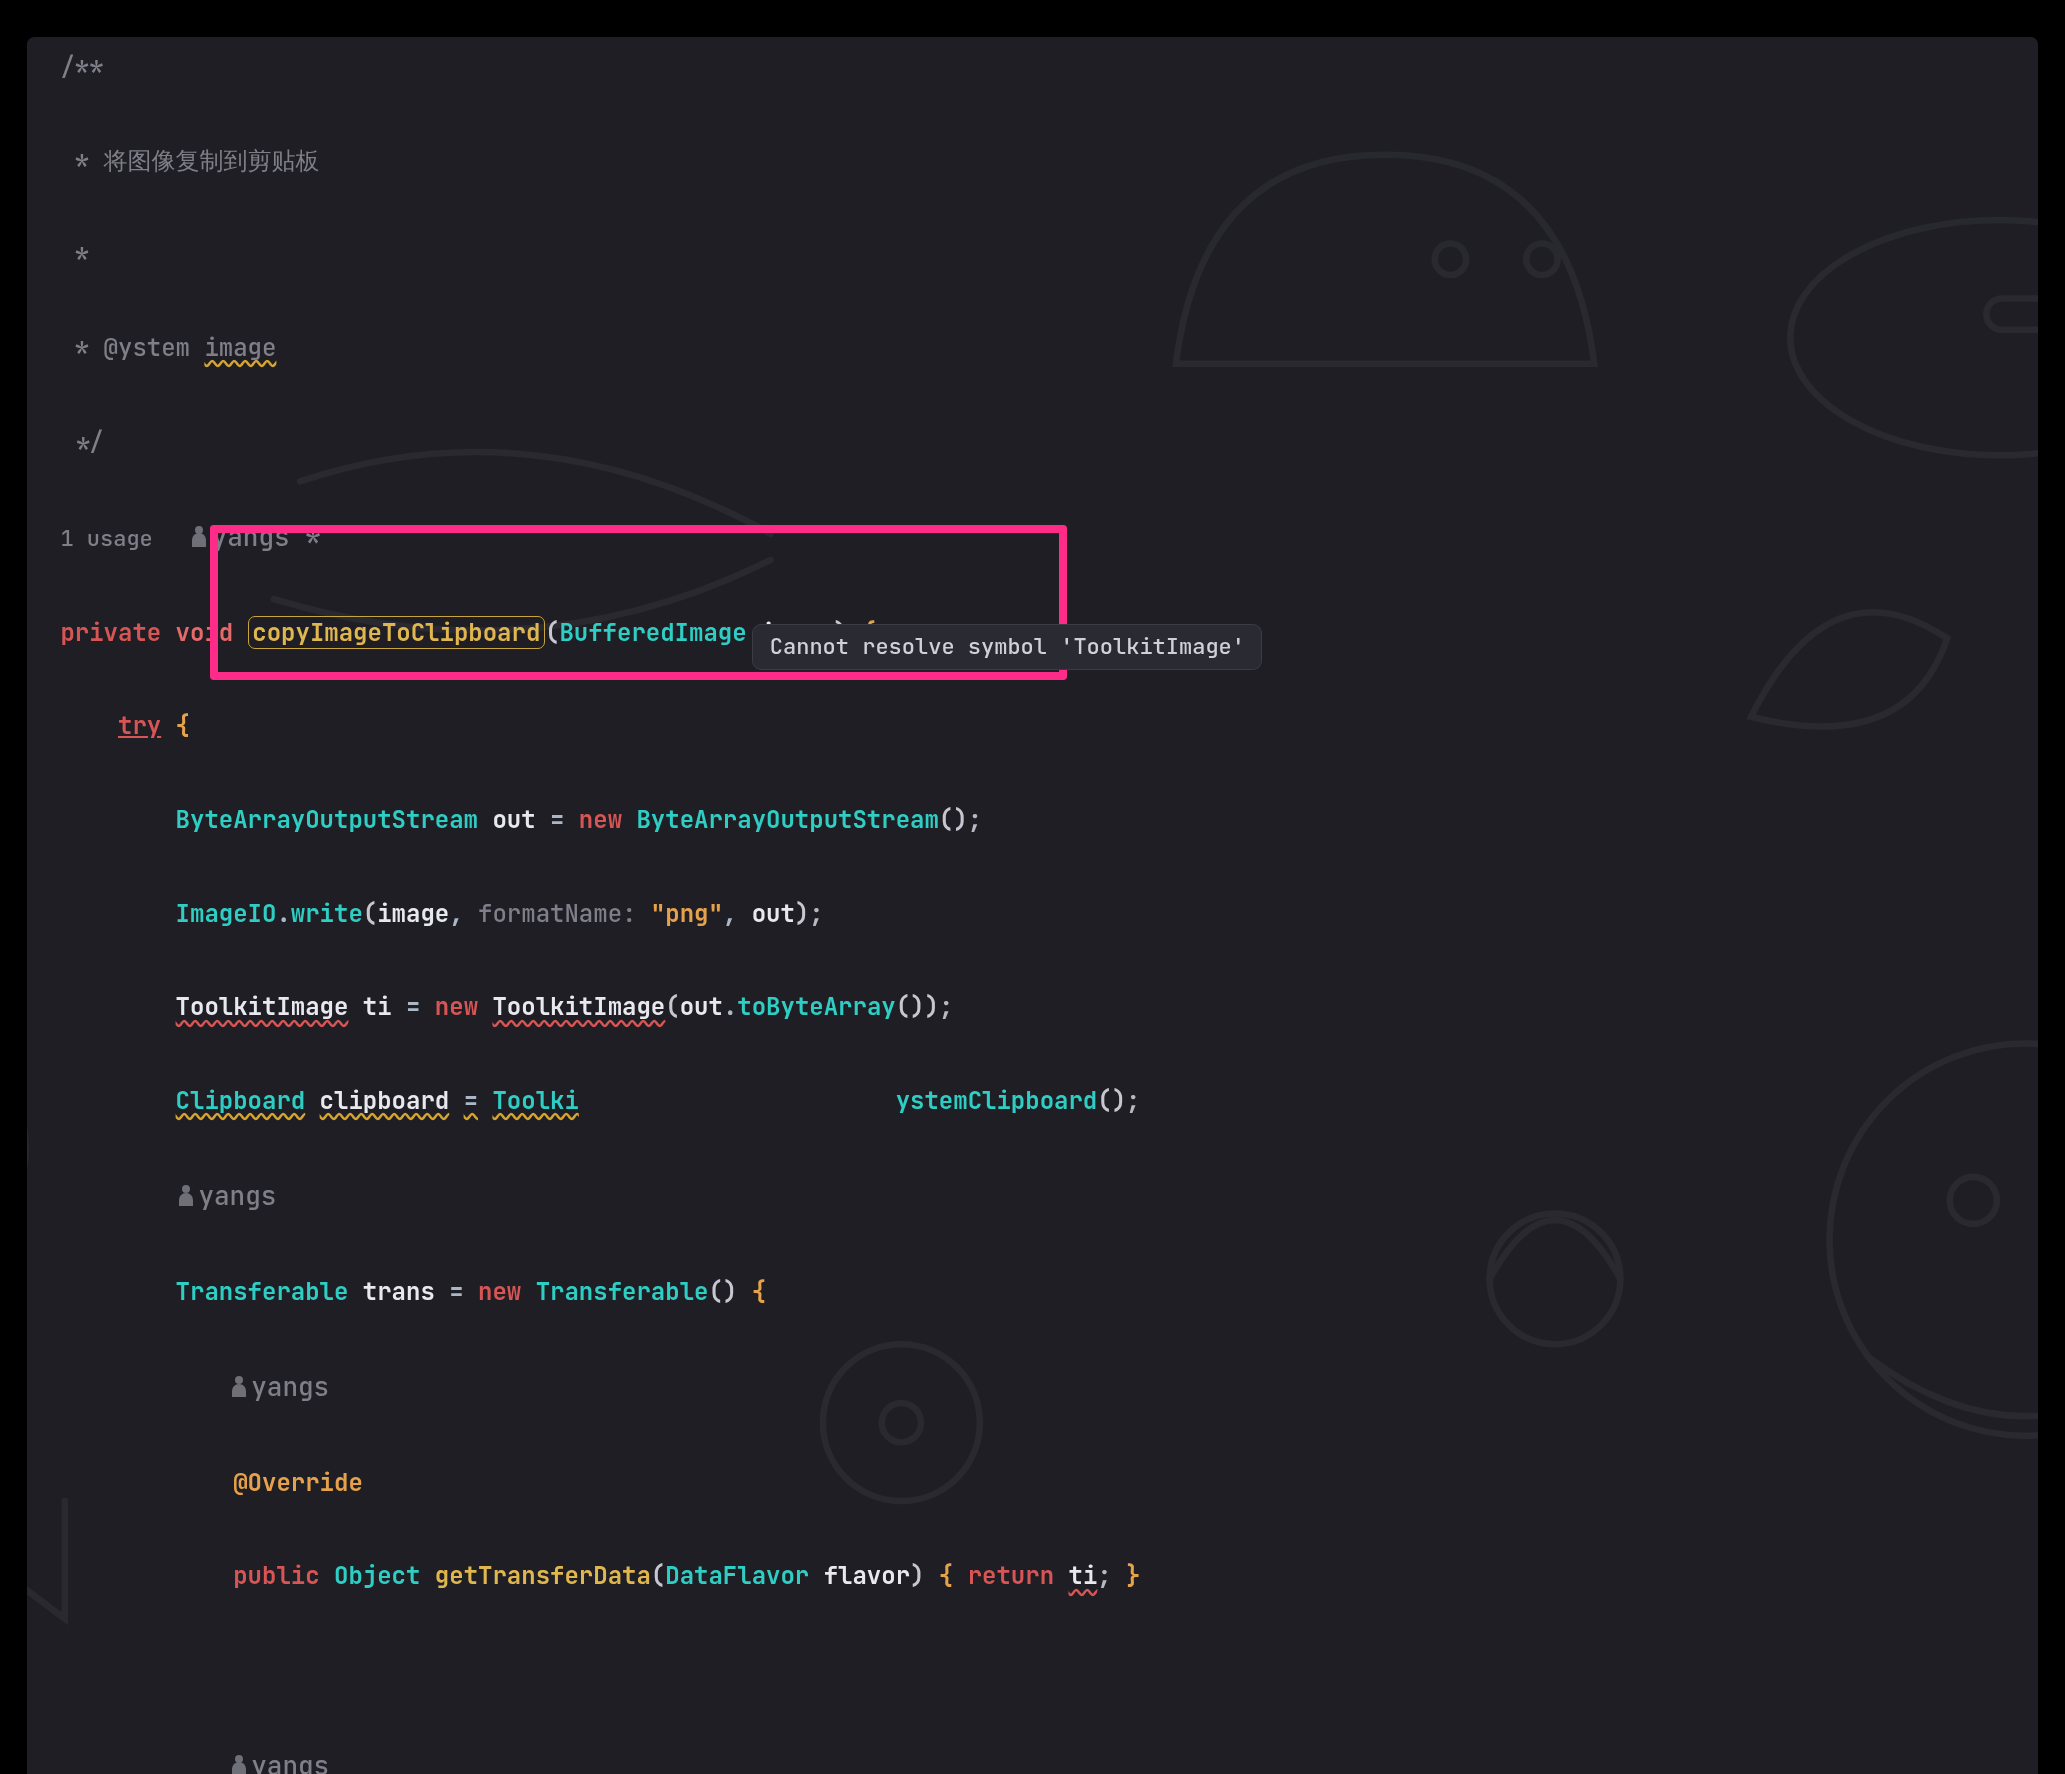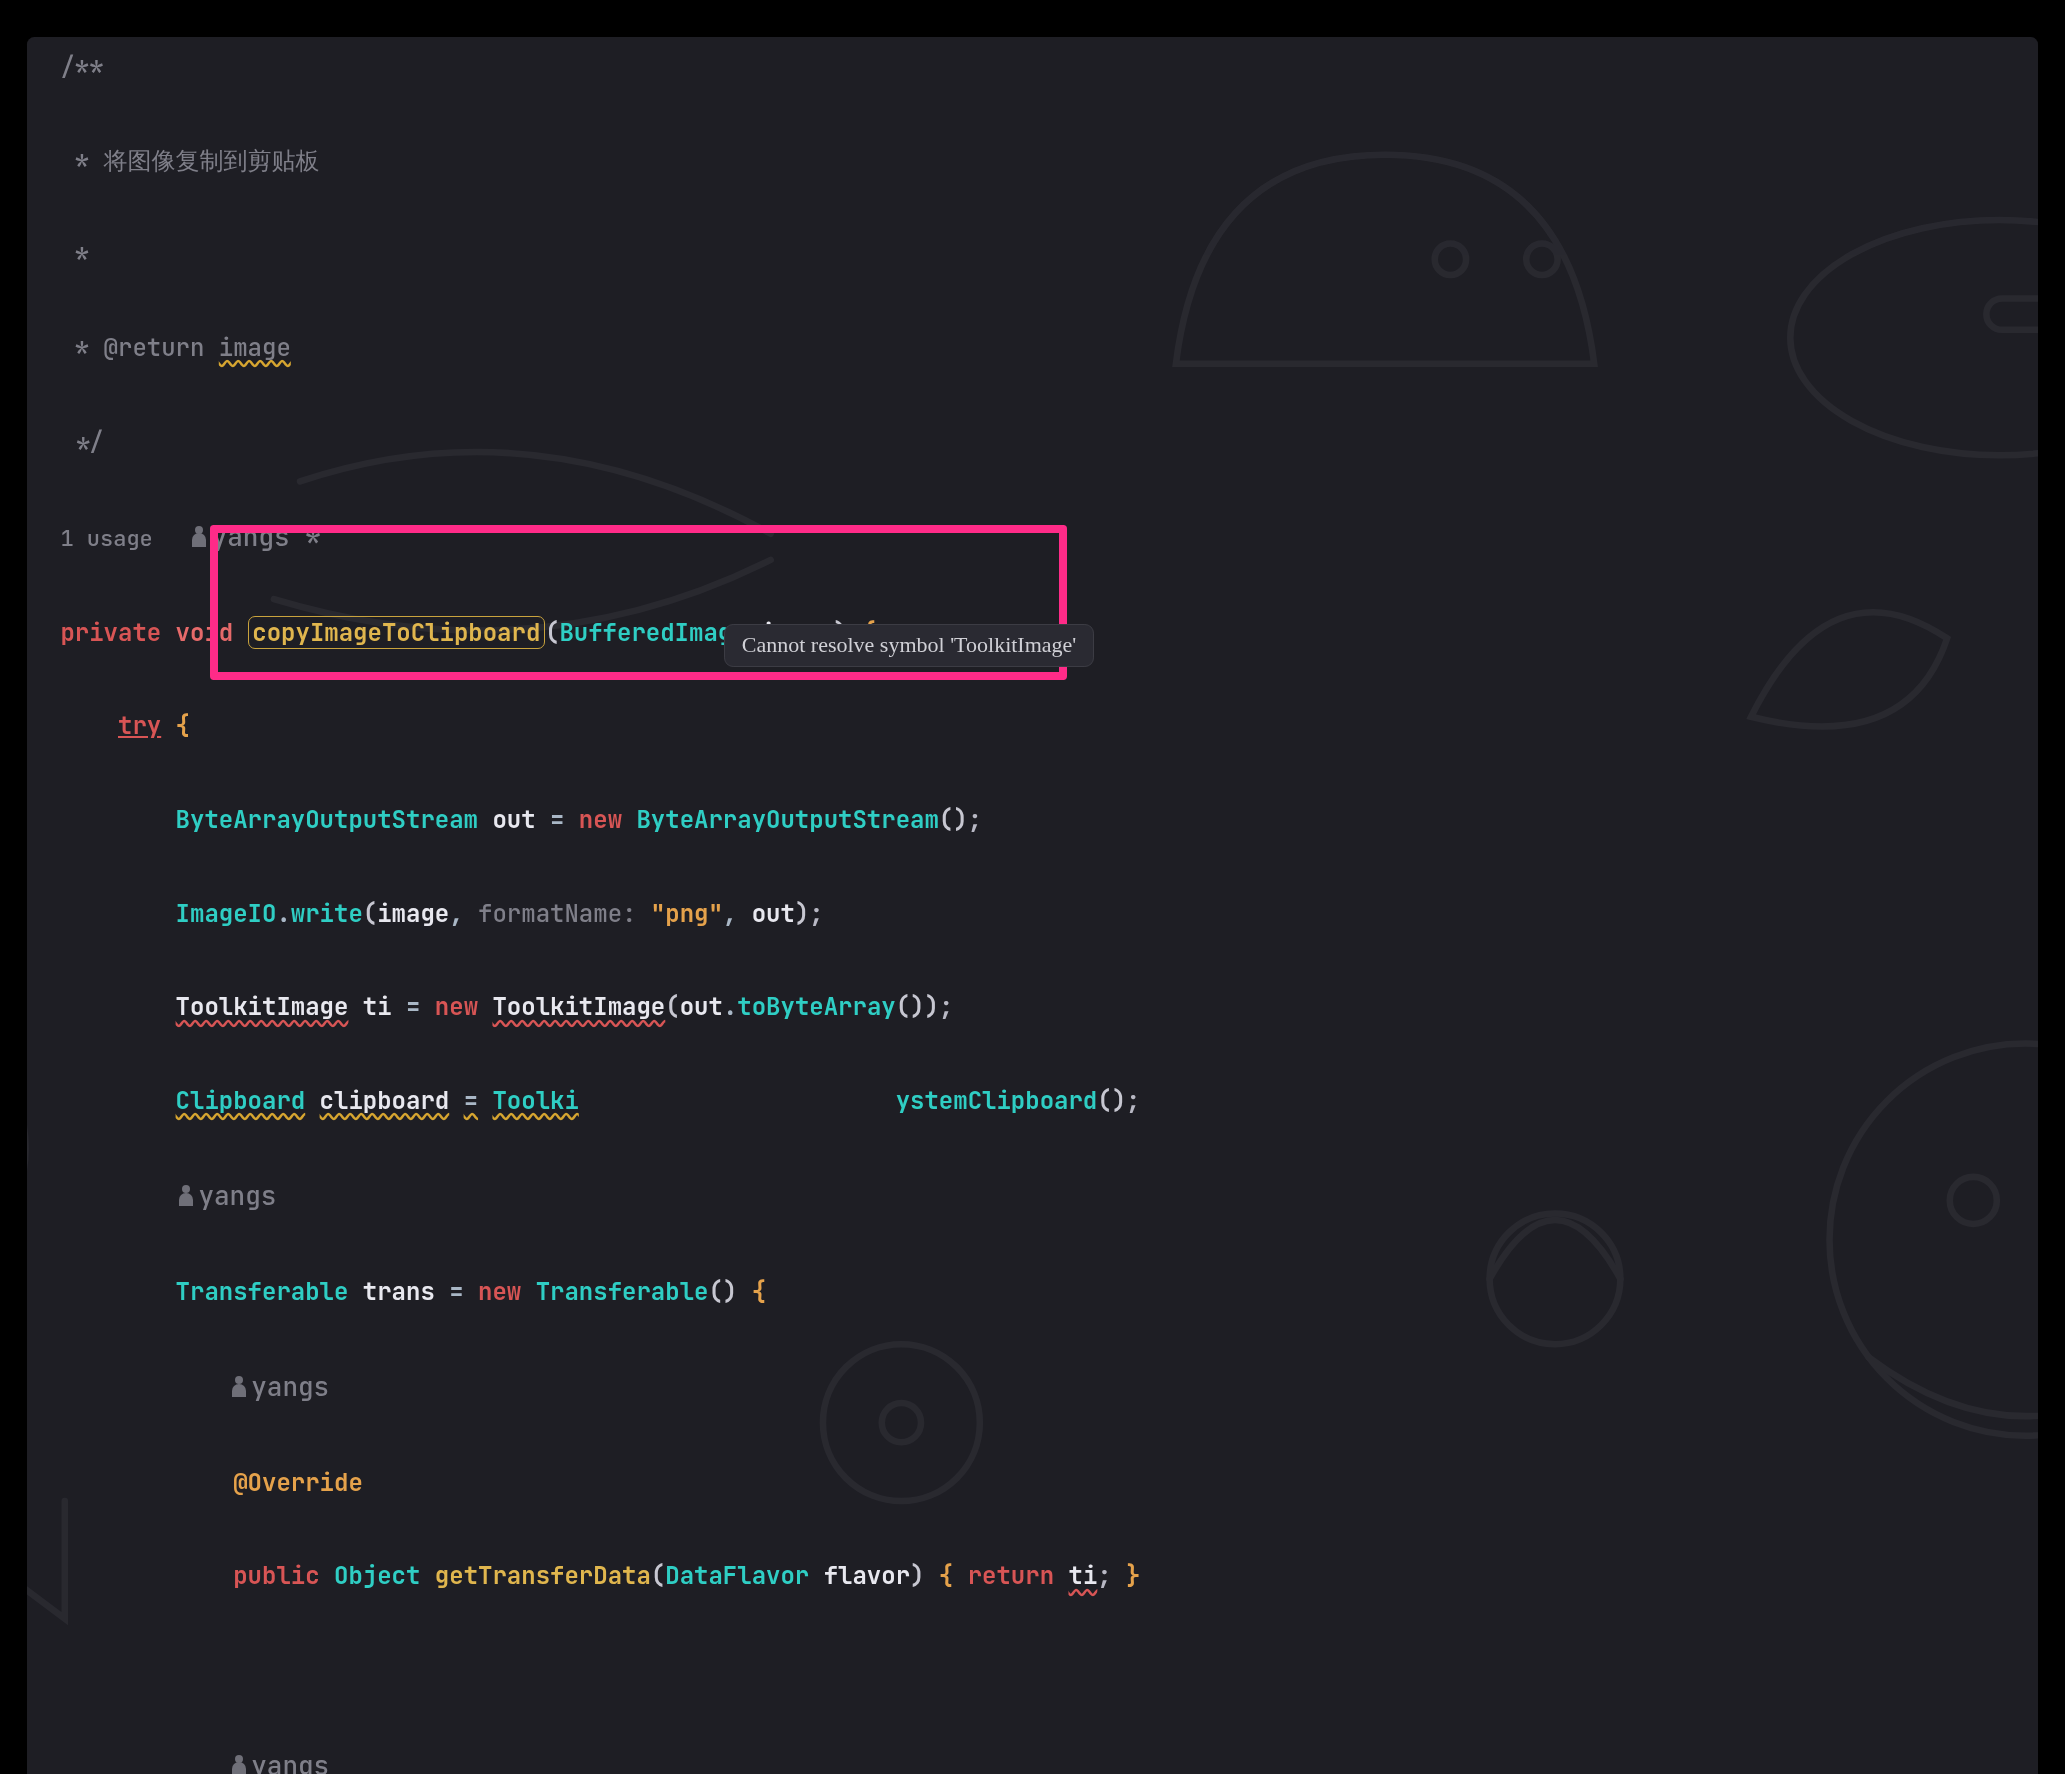--- a/index.html
+++ b/index.html
@@ -186,28 +186,28 @@
         <path d="M100 230 l160 90 l-160 90 z"></path>
         <path d="M260 1120 l0 90 l40 -30 l40 30 l0 -90"></path>
         <circle cx="980" cy="1060" r="60"></circle>
           <circle cx="980" cy="1060" r="15"></circle>
       </g>
     </svg>
   </div>
 
   <div class="pink-box" style="left:183px; top:488px; width:841px; height:139px;"></div>
 
-  <div class="tooltip" style="left:697px; top:587px;font-family:Liberation Serif, serif;">
+  <div class="tooltip" style="left:725px; top:587px;">
     <span>Cannot resolve symbol 'ToolkitImage'</span>
   </div>
 
 <pre class="code"><span class="ln"><span class="comment">/**</span></span>
 <span class="ln"><span class="comment"> * 将图像复制到剪贴板</span></span>
 <span class="ln"><span class="comment"> *</span></span>
-<span class="ln"><span class="comment"> * @return </span><span class="comment warn-u">image</span></span>
+<span class="ln"><span class="comment"> * @ystem </span><span class="comment warn-u">image</span></span>
 <span class="ln"><span class="comment"> */</span></span>
 <span class="ln gutter-meta"><span>1 usage</span>   <span class="author-icon"></span><span class="author">yangs *</span></span>
 <span class="ln"><span class="kw">private</span> <span class="kw-void">void</span> <span class="decl-name method-box">copyImageToClipboard</span><span class="paren">(</span><span class="typ">BufferedImage</span> <span class="ident">image</span><span class="paren">)</span> <span class="brace-o">{</span></span>
 <span class="ln">    <span class="kw-try">try</span> <span class="brace-o">{</span></span>
 <span class="ln">        <span class="typ">ByteArrayOutputStream</span> <span class="ident">out</span> <span class="op">=</span> <span class="kw-new">new</span> <span class="typ">ByteArrayOutputStream</span><span class="paren">()</span><span class="semi">;</span></span>
 <span class="ln">        <span class="typ">ImageIO</span><span class="op">.</span><span class="call">write</span><span class="paren">(</span><span class="ident">image</span><span class="op">,</span> <span class="hint">formatName:</span> <span class="str">"png"</span><span class="op">,</span> <span class="ident">out</span><span class="paren">)</span><span class="semi">;</span></span>
 <span class="ln">        <span class="err">ToolkitImage</span> <span class="ident">ti</span> <span class="op">=</span> <span class="kw-new">new</span> <span class="err">ToolkitImage</span><span class="paren">(</span><span class="ident">out</span><span class="op">.</span><span class="call">toByteArray</span><span class="paren">()</span><span class="paren">)</span><span class="semi">;</span></span>
 <span class="ln">        <span class="typ warn-u">Clipboard</span> <span class="ident warn-u">clipboard</span> <span class="op warn-u">=</span> <span class="typ warn-u">Toolki</span><span style="visibility:hidden">XXXXXXXXXXXXXXXXXXXXXX</span><span class="call">ystem</span><span class="call">Clipboard</span><span class="paren">()</span><span class="semi">;</span></span>
 <span class="ln gutter-meta">         <span class="author-icon"></span><span class="author">yangs</span></span>
 <span class="ln">        <span class="typ">Transferable</span> <span class="ident">trans</span> <span class="op">=</span> <span class="kw-new">new</span> <span class="typ">Transferable</span><span class="paren">()</span> <span class="brace-o">{</span></span>

